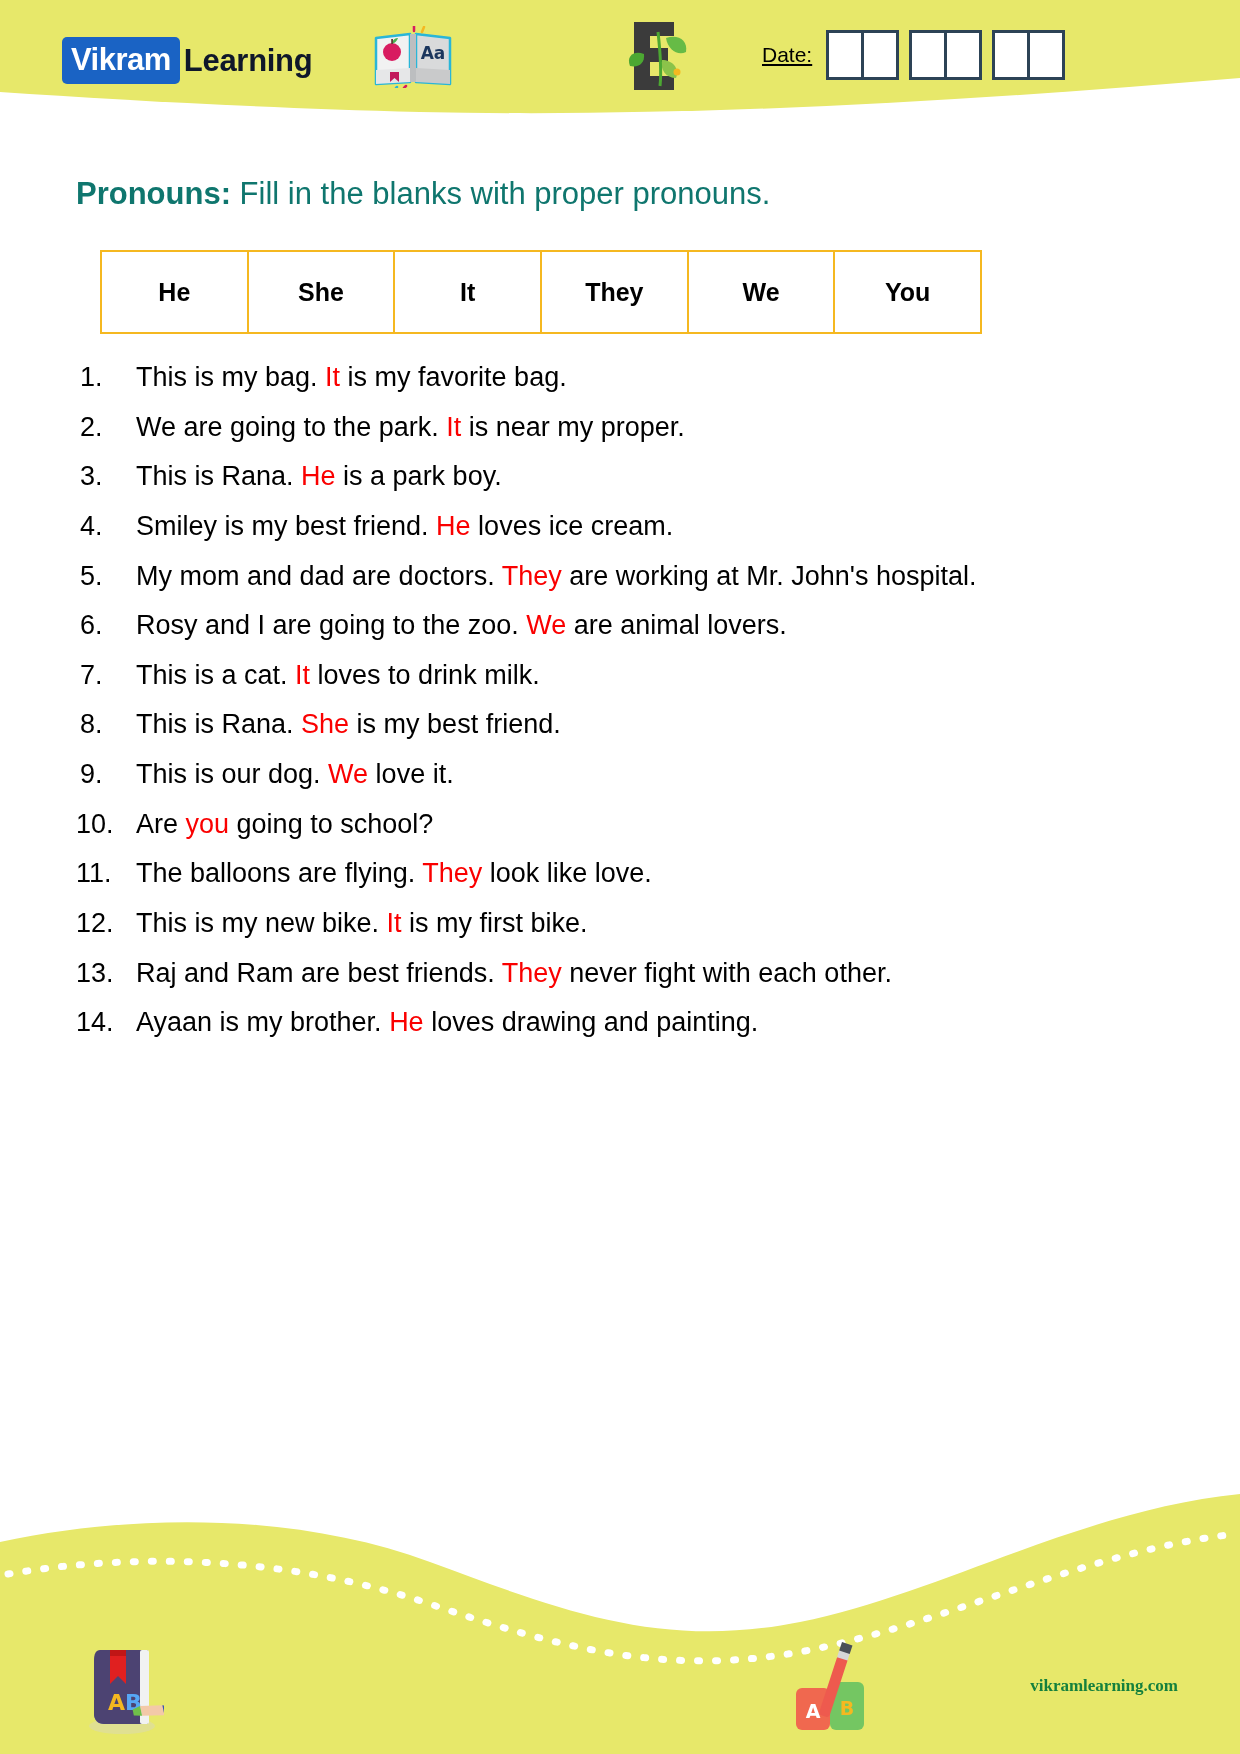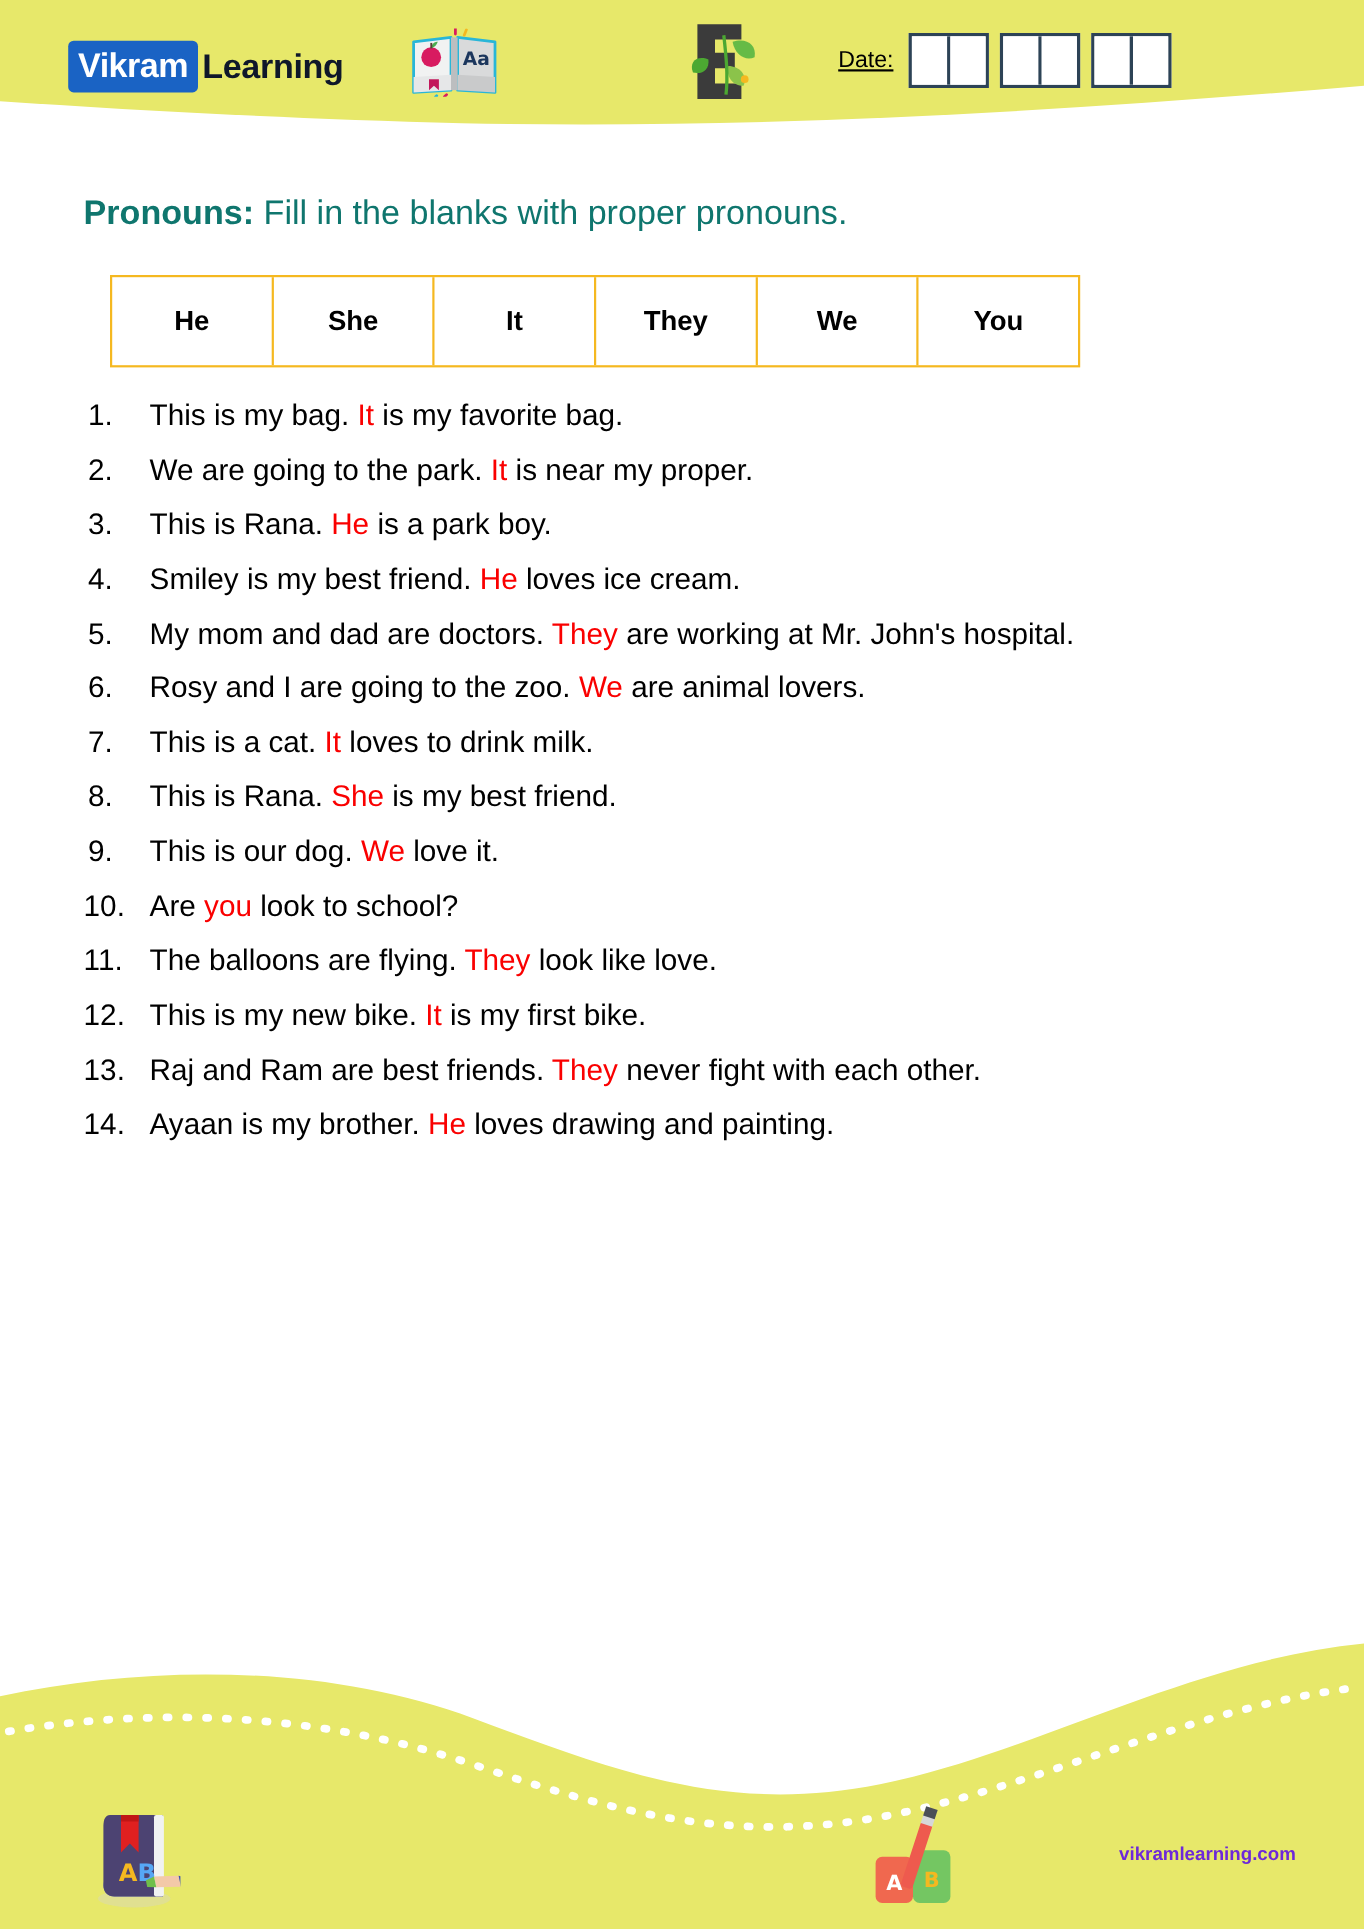--- a/index.html
+++ b/index.html
@@ -178,22 +178,22 @@
     width: 1240px;
     height: 300px;
     overflow: hidden;
   }
   .footer-site {
     position: absolute;
     right: 62px;
     bottom: 58px;
     font-size: 17px;
     font-weight: bold;
-    color: #6d28d9;
-    font-family: Liberation Sans, sans-serif;
+    color: #15803d;
+    font-family: Liberation Serif, serif;
   }
   .foot-book {
     position: absolute;
     left: 78px;
     bottom: 18px;
     width: 86px;
     height: 96px;
   }
   .foot-tiles {
     position: absolute;
@@ -316,21 +316,21 @@
     <div class="qitem">
       <div class="qnum">8.</div>
       <div class="qtext"><span>This is Rana. </span><span class="ans">She</span><span> is my best friend.</span></div>
     </div>
     <div class="qitem">
       <div class="qnum">9.</div>
       <div class="qtext"><span>This is our dog. </span><span class="ans">We</span><span> love it.</span></div>
     </div>
     <div class="qitem">
       <div class="qnum wide">10.</div>
-      <div class="qtext"><span>Are </span><span class="ans">you</span><span> look to school?</span></div>
+      <div class="qtext"><span>Are </span><span class="ans">you</span><span> going to school?</span></div>
     </div>
     <div class="qitem">
       <div class="qnum wide">11.</div>
       <div class="qtext"><span>The balloons are flying. </span><span class="ans">They</span><span> look like love.</span></div>
     </div>
     <div class="qitem">
       <div class="qnum wide">12.</div>
       <div class="qtext"><span>This is my new bike. </span><span class="ans">It</span><span> is my first bike.</span></div>
     </div>
     <div class="qitem">

